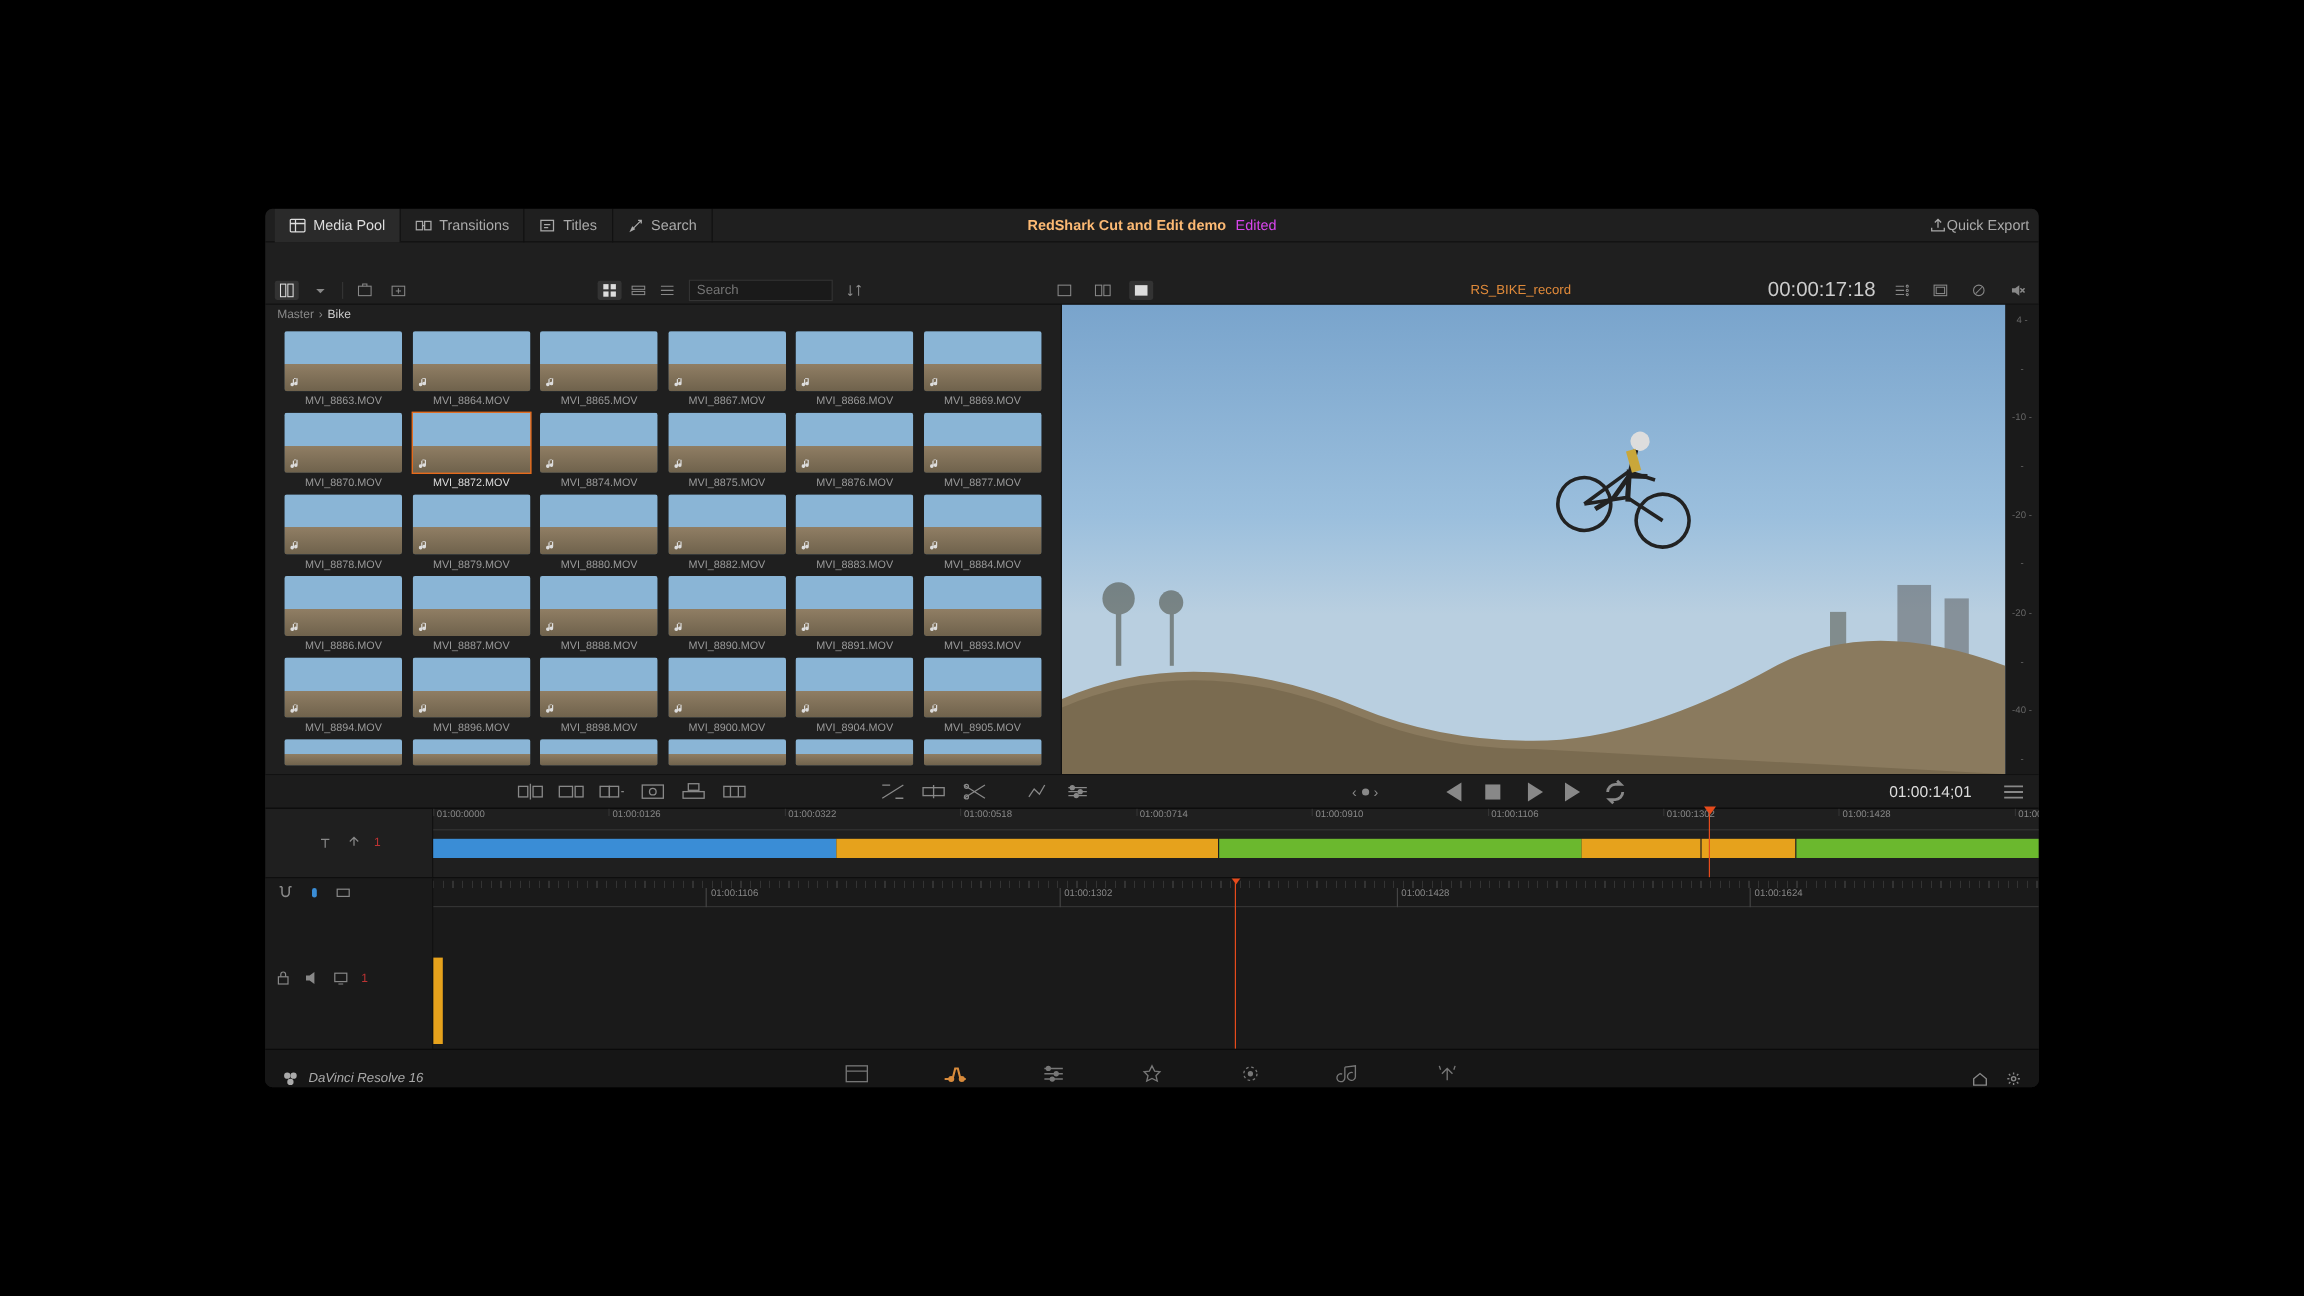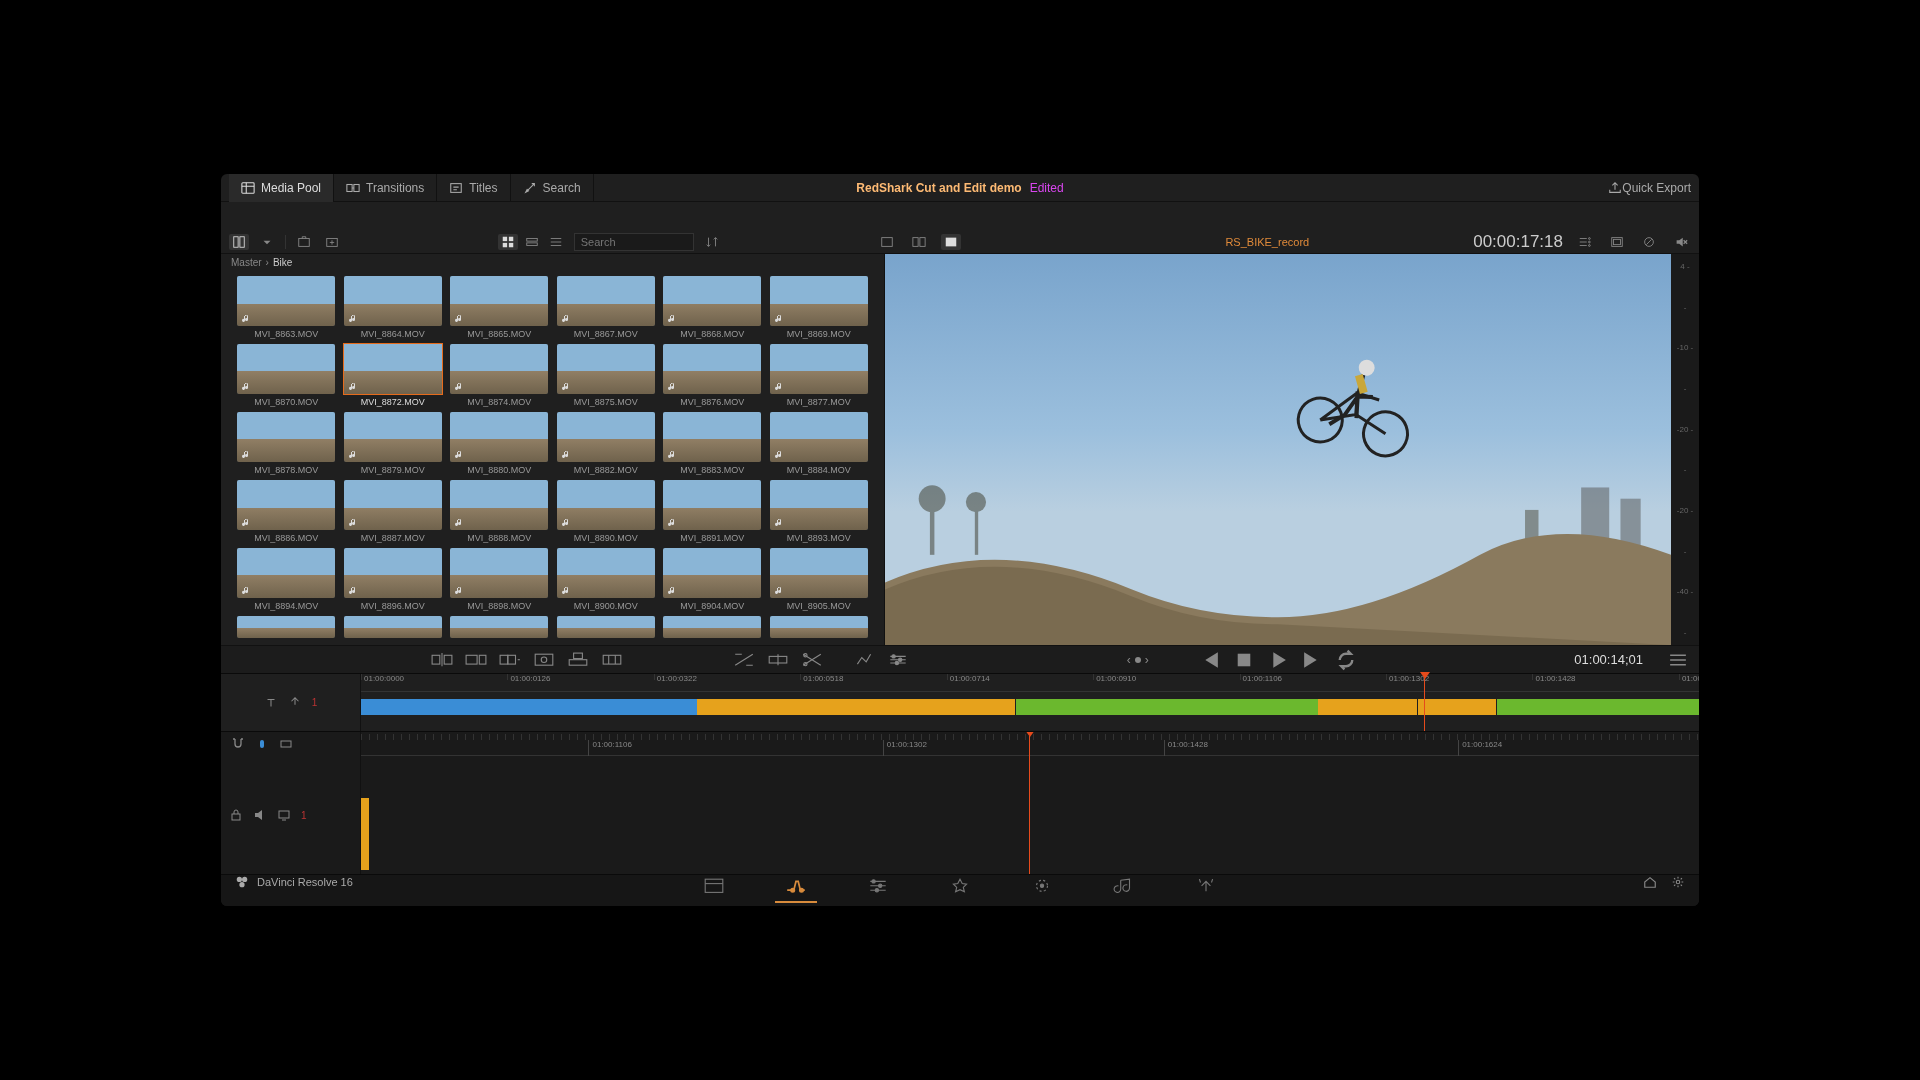--- a/index.html
+++ b/index.html
@@ -93,21 +93,21 @@
 .lowertimeline .cursor2::after{content:""; position:absolute; top:4px; bottom:0; left:-1px; width:1px; background:#e64b1c;}
 .lowertimeline .clips { position:absolute; left:0; top:66px; height:72px; display:flex;}
 .lowertimeline .clipseg { height:100%; border-top:2px solid; border-bottom:2px solid; position:relative; overflow:hidden;}
 .lowertimeline .clipseg .frames { position:absolute; inset:0 0 8px 0; display:flex;}
 .lowertimeline .clipseg .frame { flex:1; background:linear-gradient(to bottom,#8ab5d6 0%,#8ab5d6 55%,#8a7a5e 55%,#6e6148 100%); border-right:1px solid #222;}
 .lowertimeline .clipseg .wave { position:absolute; left:0;right:0;bottom:0;height:8px; background:#64c832;}
 .lowertimeline .clipseg.sel { border-color:#e6a21c; border-left:2px solid #e6a21c; border-right:2px solid #e6a21c;}
 .lowertimeline .clipseg.nrm { border-color:#6bb82e;}
 
 
-.pagetabs { height:32px; background:#161616; display:flex; align-items:flex-start; padding:0 14px; border-top:1px solid #0a0a0a;}
+.pagetabs { height:32px; background:#161616; display:flex; align-items:flex-end; padding:0 14px; border-top:1px solid #0a0a0a;font-style:italic;}
 .pagetabs .brand { display:flex; align-items:center; gap:8px; color:#aaa; font-size:11px;}
 .pagetabs .pages { position:absolute; left:50%; transform:translateX(-50%); display:flex; gap:60px;}
 .pagetabs .pg { width:22px; height:22px; color:#777; cursor:pointer; display:flex; align-items:center; justify-content:center; position:relative;}
 .pagetabs .pg.active { color:#d88b3c;}
 .pagetabs .pg.active::after{content:"";position:absolute;bottom:-6px;left:-10px;right:-10px;height:2px;background:#d88b3c;}
 .pagetabs .righticons { margin-left:auto; display:flex; gap:14px; color:#888;}
 </style>
 </head>
 <body>
 

